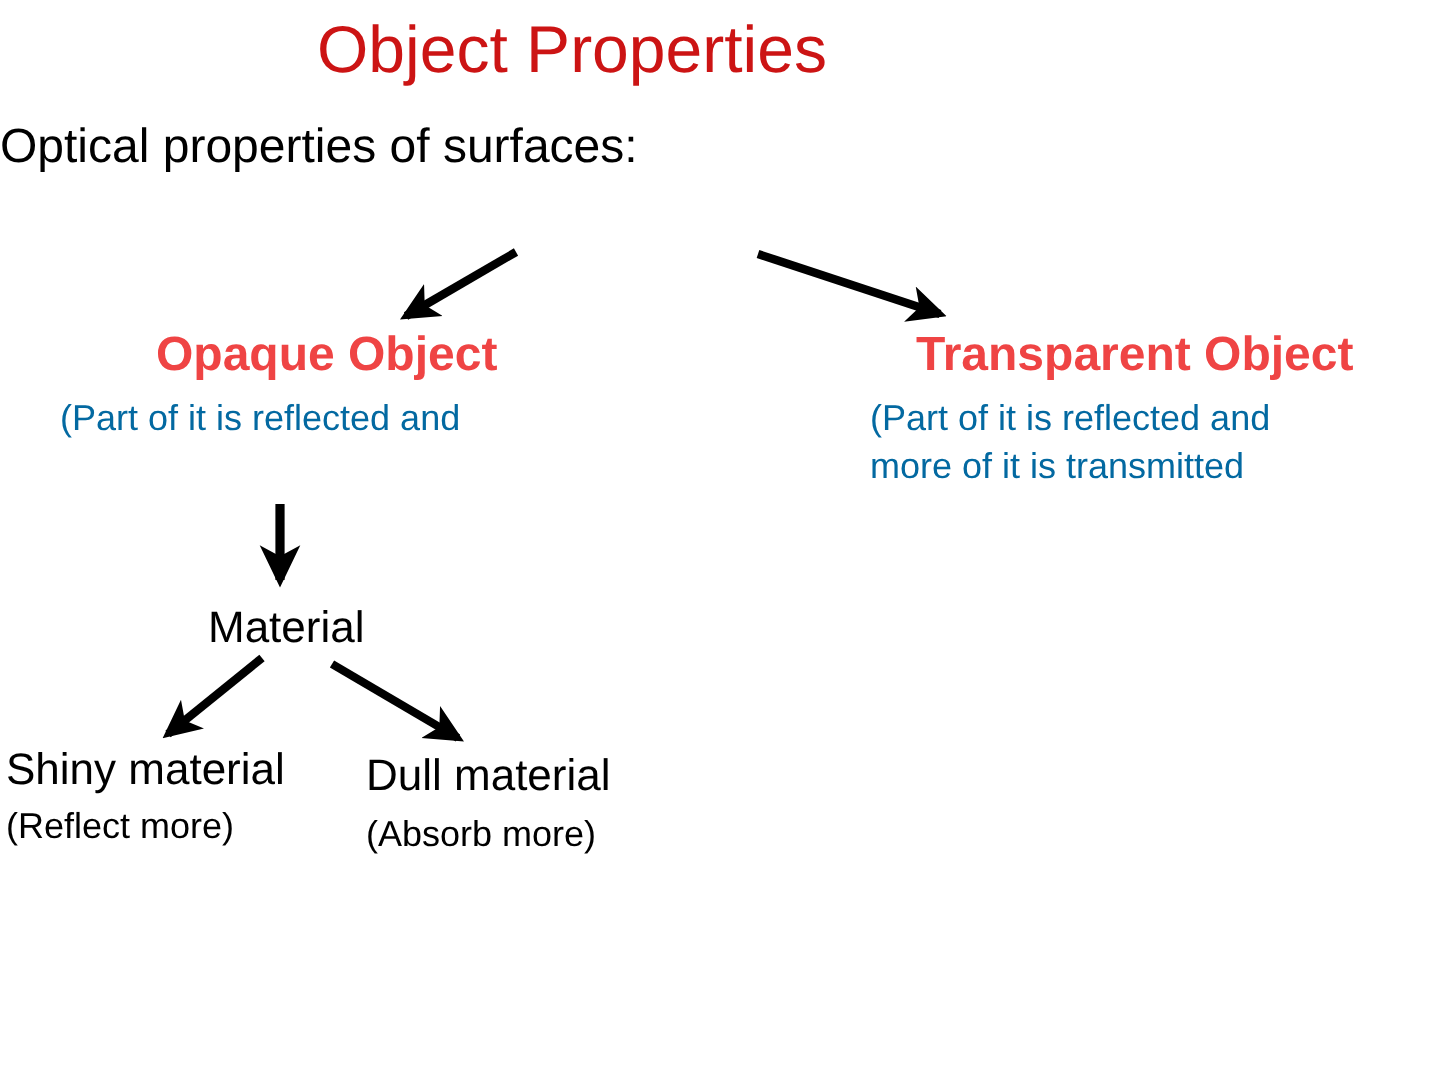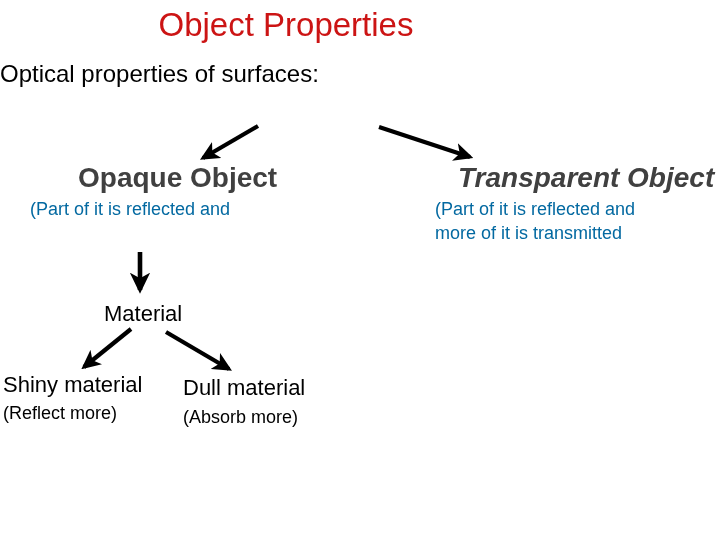--- a/index.html
+++ b/index.html
@@ -51,28 +51,28 @@
     width: 670px;
     text-align: center;
     font-size: 22px;
     line-height: 26px;
     color: #000000;
     white-space: nowrap;
   }
 
   
   .branch-heading {
-    font-size: 28px;
+    font-size: 24px;
     line-height: 24px;
     font-weight: bold;
-    color: #404040;
+    color: #ef4444;
     white-space: nowrap;
   }
   #opaque-heading   { left: 78px;  top: 166px; }
-  #transparent-heading { left: 458px; top: 166px; font-style: italic; }
+  #transparent-heading { left: 458px; top: 166px; }
 
   
   .branch-desc {
     font-size: 18px;
     line-height: 24px;
     color: #0369a1;
     white-space: nowrap;
   }
   #opaque-desc      { left: 30px;  top: 197px; }
   #transparent-desc { left: 435px; top: 197px; }

